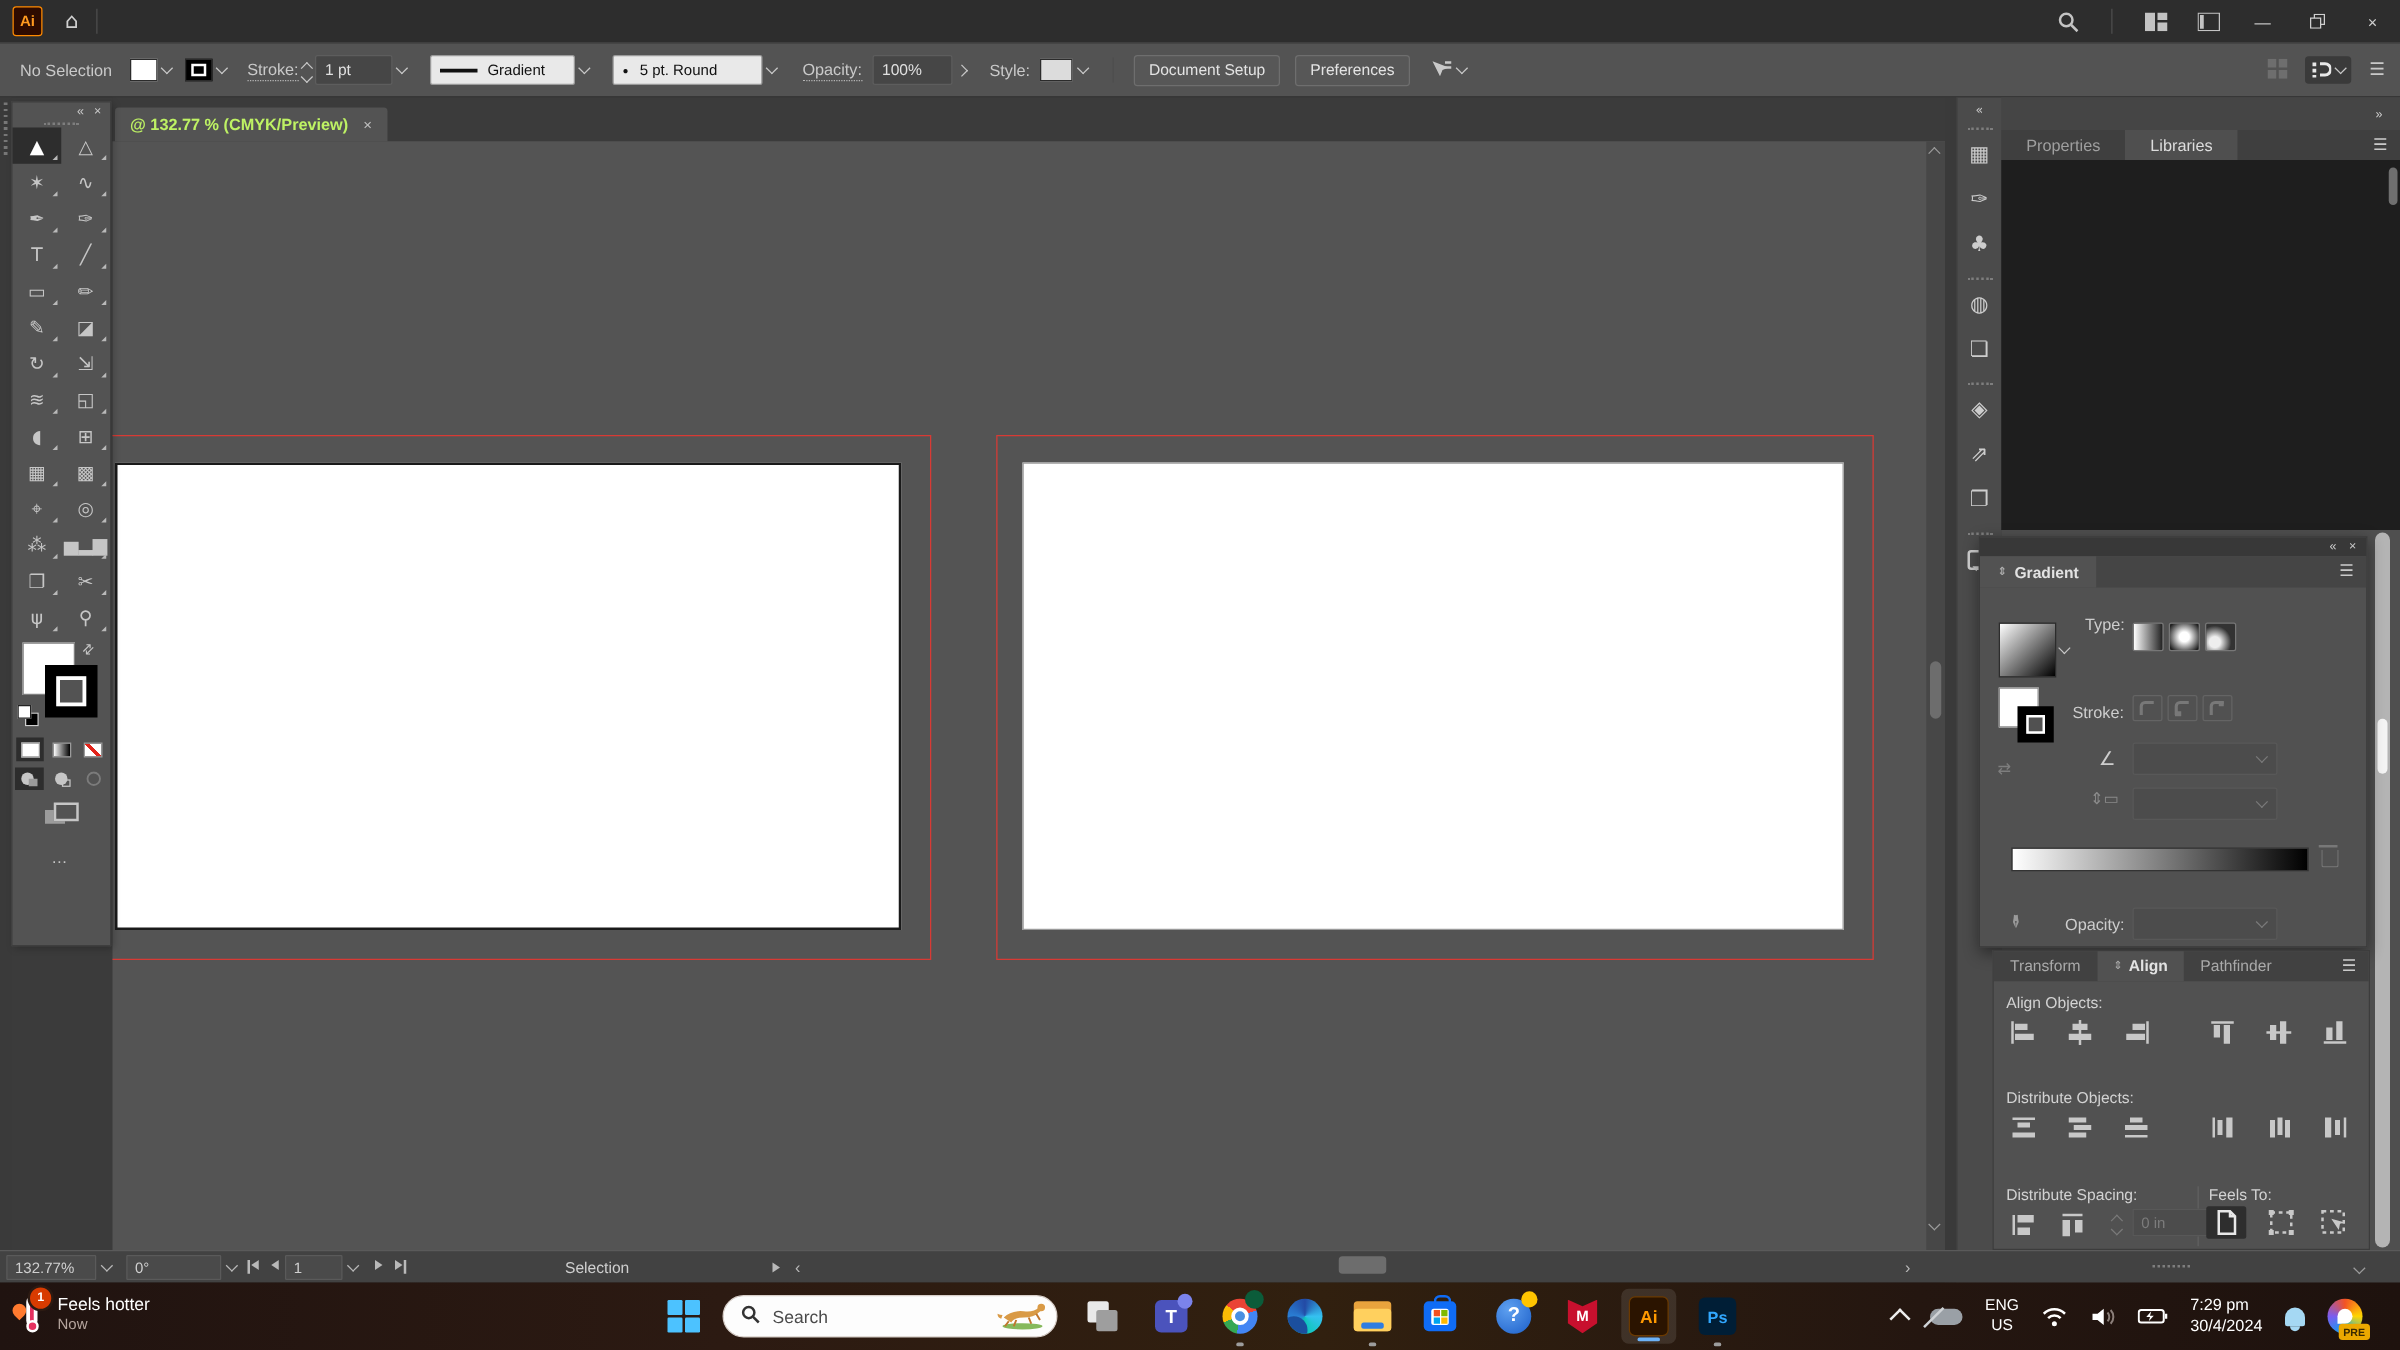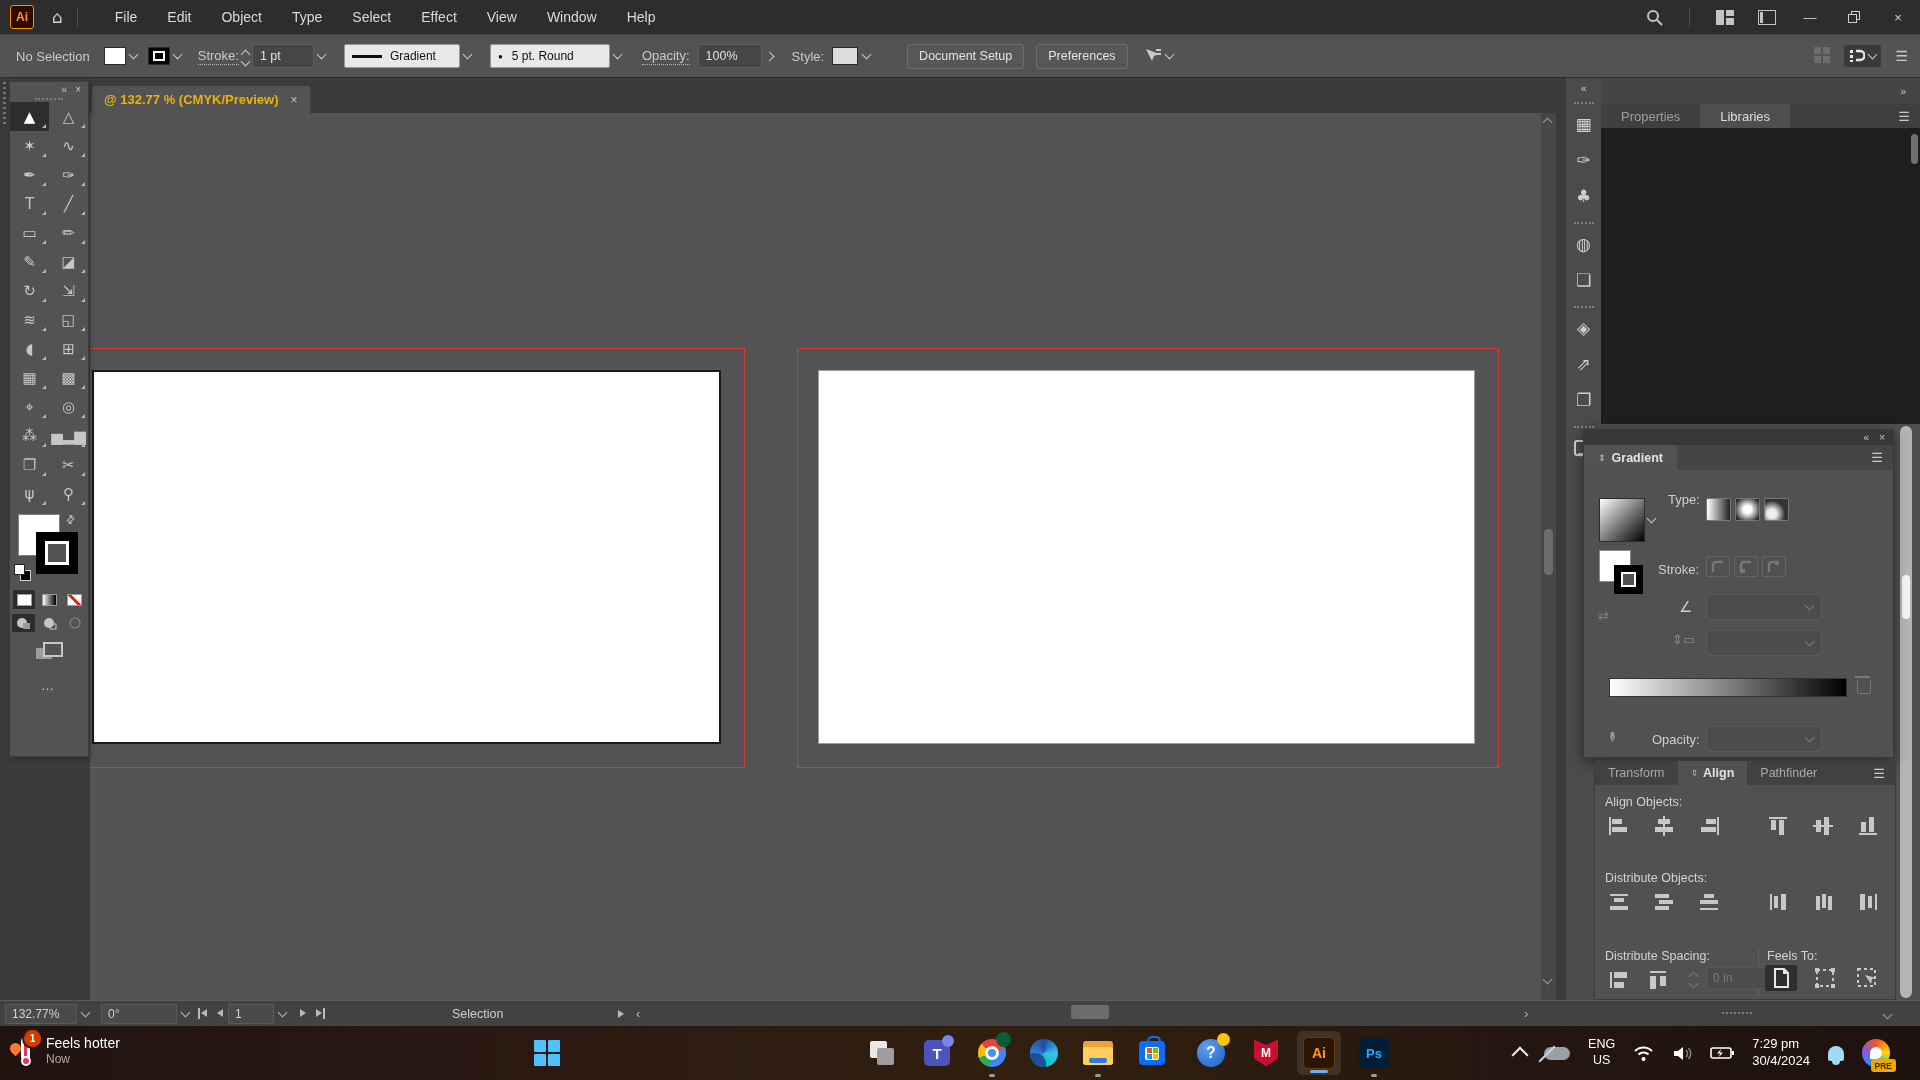--- a/index.html
+++ b/index.html
@@ -35,21 +35,21 @@
   .swatch{width:22px;height:18px;border:1px solid #2b2b2b;box-sizing:border-box;}
   .cbbtn{height:25px;padding:0 11px;background:#575757;border:1px solid #6e6e6e;border-radius:3px;
          color:#e3e3e3;font-size:12.5px;display:flex;align-items:center;}
   .stepper{display:flex;flex-direction:column;gap:3px;margin:0 3px;}
   
   #mainbg{left:0;top:78px;width:1920px;height:948px;background:#3b3b3b;}
   
   #tabstrip{left:90px;top:78px;width:1466px;height:35px;background:#3b3b3b;}
   #doctab{left:92px;top:86px;height:27px;background:#535353;border-radius:3px 3px 0 0;
           display:flex;align-items:center;padding:0 12px;gap:12px;}
-  #doctab .t{color:#eab308;font-size:13px;font-weight:bold;}
+  #doctab .t{color:#bef264;font-size:13px;font-weight:bold;}
   #doctab .x{color:#c0c0c0;font-size:12px;}
   
   #canvas{left:90px;top:113px;width:1466px;height:887px;background:#545454;overflow:hidden;}
   .bleed{position:absolute;border:1px solid #d83a34;box-sizing:border-box;}
   .artboard{position:absolute;background:#fff;box-sizing:border-box;}
   #vscroll{position:absolute;right:0;top:0;width:15px;height:887px;background:#474747;}
   #vthumb{position:absolute;left:3px;top:416px;width:9px;height:46px;background:#6d6d6d;border-radius:5px;}
   .scr-ar{position:absolute;left:3px;color:#9c9c9c;font-size:9px;}
   
   #lstrip{left:0;top:78px;width:9px;height:948px;background:#3a3a3a;}
@@ -222,31 +222,20 @@
 </style>
 </head>
 <body>
 
 <div id="root">
 
   <div id="menubar" class="abs">
     <div id="ai-logo">Ai</div>
     <div id="home-ic" class="g">⌂</div>
     <div class="vdiv"></div>
-    <div id="menus">
-      <div class="mi">File</div>
-      <div class="mi">Edit</div>
-      <div class="mi">Object</div>
-      <div class="mi">Type</div>
-      <div class="mi">Select</div>
-      <div class="mi">Effect</div>
-      <div class="mi">View</div>
-      <div class="mi">Window</div>
-      <div class="mi">Help</div>
-    </div>
     <div id="mb-right">
       <span class="mb-ic">
         <svg width="17" height="17" viewBox="0 0 17 17">
             <circle cx="7" cy="7" r="5" fill="none" stroke="#c3c3c3" stroke-width="2"></circle>
             <line x1="11" y1="11" x2="16" y2="16" stroke="#c3c3c3" stroke-width="2"></line>
           </svg>
       </span>
       <div class="vdiv"></div>
       <span class="mb-ic">
         <svg width="18" height="15" viewBox="0 0 18 15">
@@ -748,20 +737,38 @@
         <div class="t1">Feels hotter</div>
         <div class="t2">Now</div>
       </div>
     </div>
     <div id="startbtn">
         <span></span>
         <span></span>
         <span></span>
         <span></span>
       </div>
+    <div id="searchpill">
+      <span class="q">
+        <svg width="15" height="15" viewBox="0 0 15 15">
+            <circle cx="6" cy="6" r="4.5" fill="none" stroke="#333" stroke-width="2"></circle>
+            <line x1="9.5" y1="9.5" x2="14" y2="14" stroke="#333" stroke-width="2"></line>
+          </svg>
+      </span>
+      <span class="ph">Search</span>
+      <span>
+        <svg width="42" height="24" viewBox="0 0 42 24">
+          <ellipse cx="21" cy="21" rx="16" ry="2.5" fill="#86b95c"></ellipse>
+          <path d="M6 14 q6 -6 16 -5 q8 1 12 -3 q3 -2 5 -1 q-2 3 -5 5 q-4 4 -12 4 q-8 0 -10 4 z" fill="#d99a46"></path>
+          <path d="M4 15 q-3 -1 -3 -4 q2 1 4 1 z" fill="#d99a46"></path>
+          <circle cx="36" cy="6" r="3" fill="#d99a46"></circle>
+          <path d="M10 17 l-3 4 M16 16 l-2 5 M26 14 l2 5 M32 11 l3 5" stroke="#c0762f" stroke-width="1.6" fill="none"></path>
+        </svg>
+      </span>
+    </div>
     <div class="tb-ic" id="taskview" style="left:866px;">
         <span class="b1"></span>
         <span class="b2"></span>
       </div>
     <div class="tb-ic" id="teams" style="left:921px;">
       <span class="sq">T</span>
         <span class="hd"></span>
     </div>
     <div class="tb-ic" id="chrome" style="left:976px;">
       <span class="c"></span>

